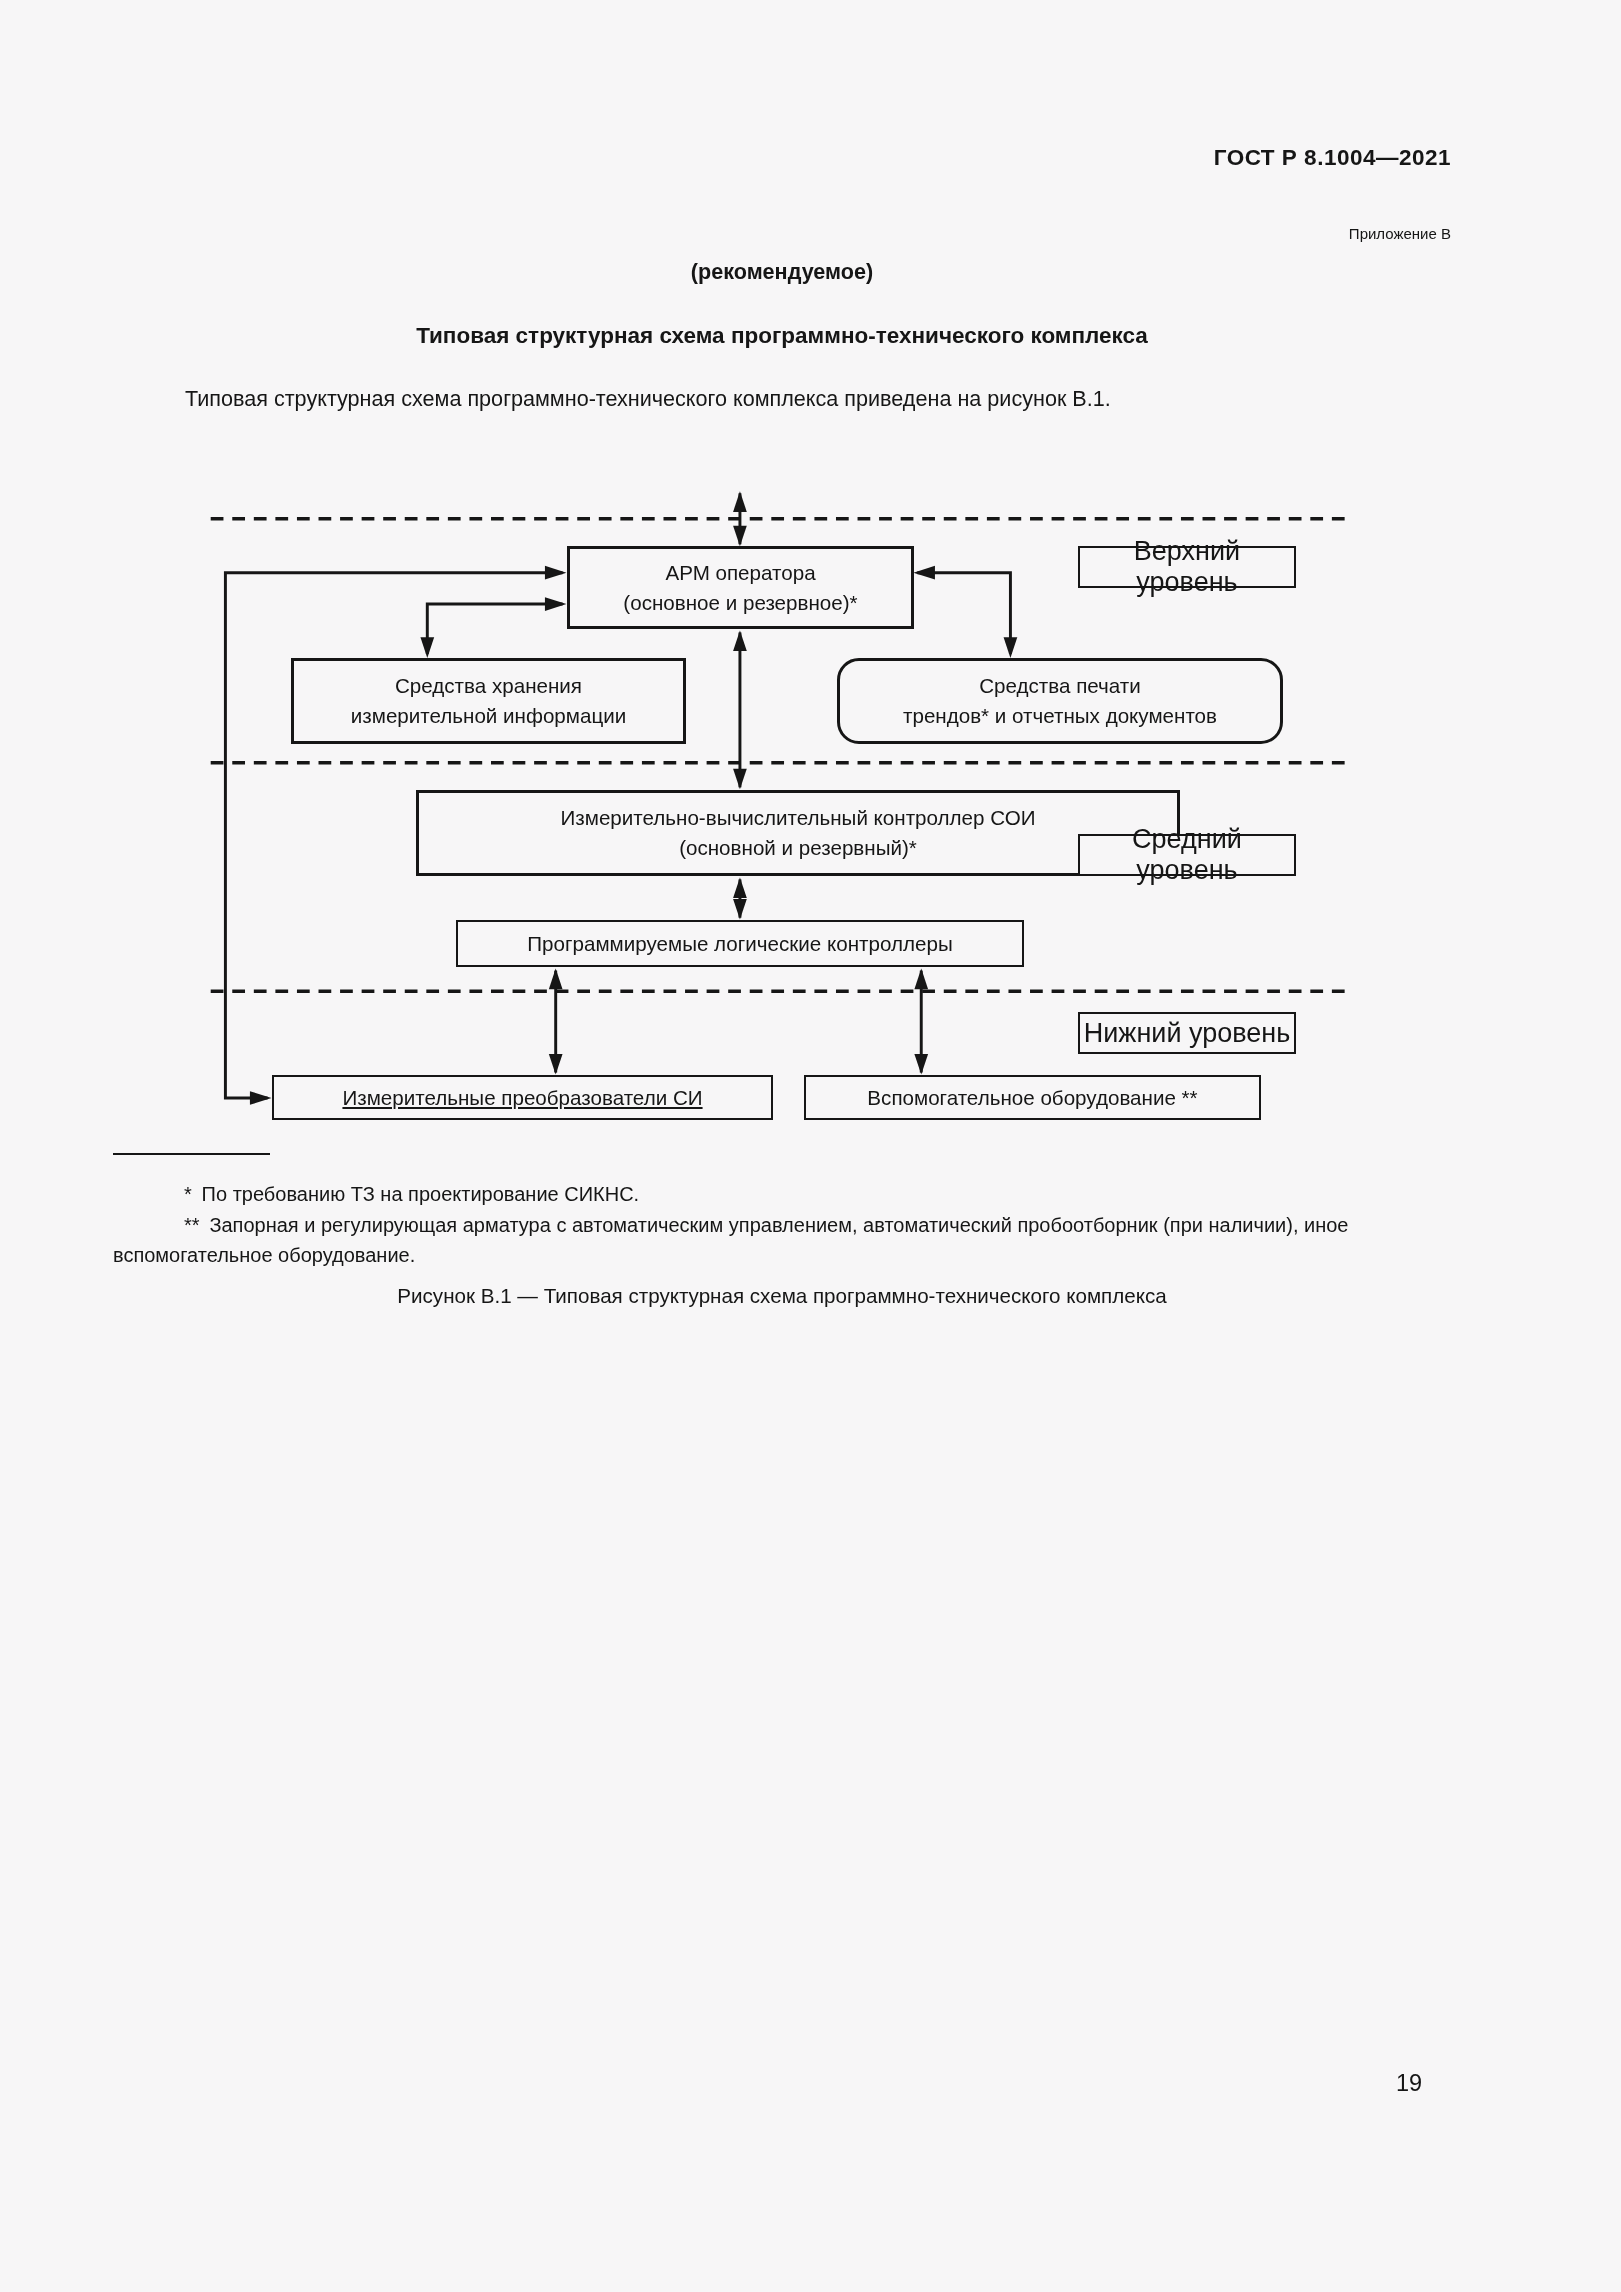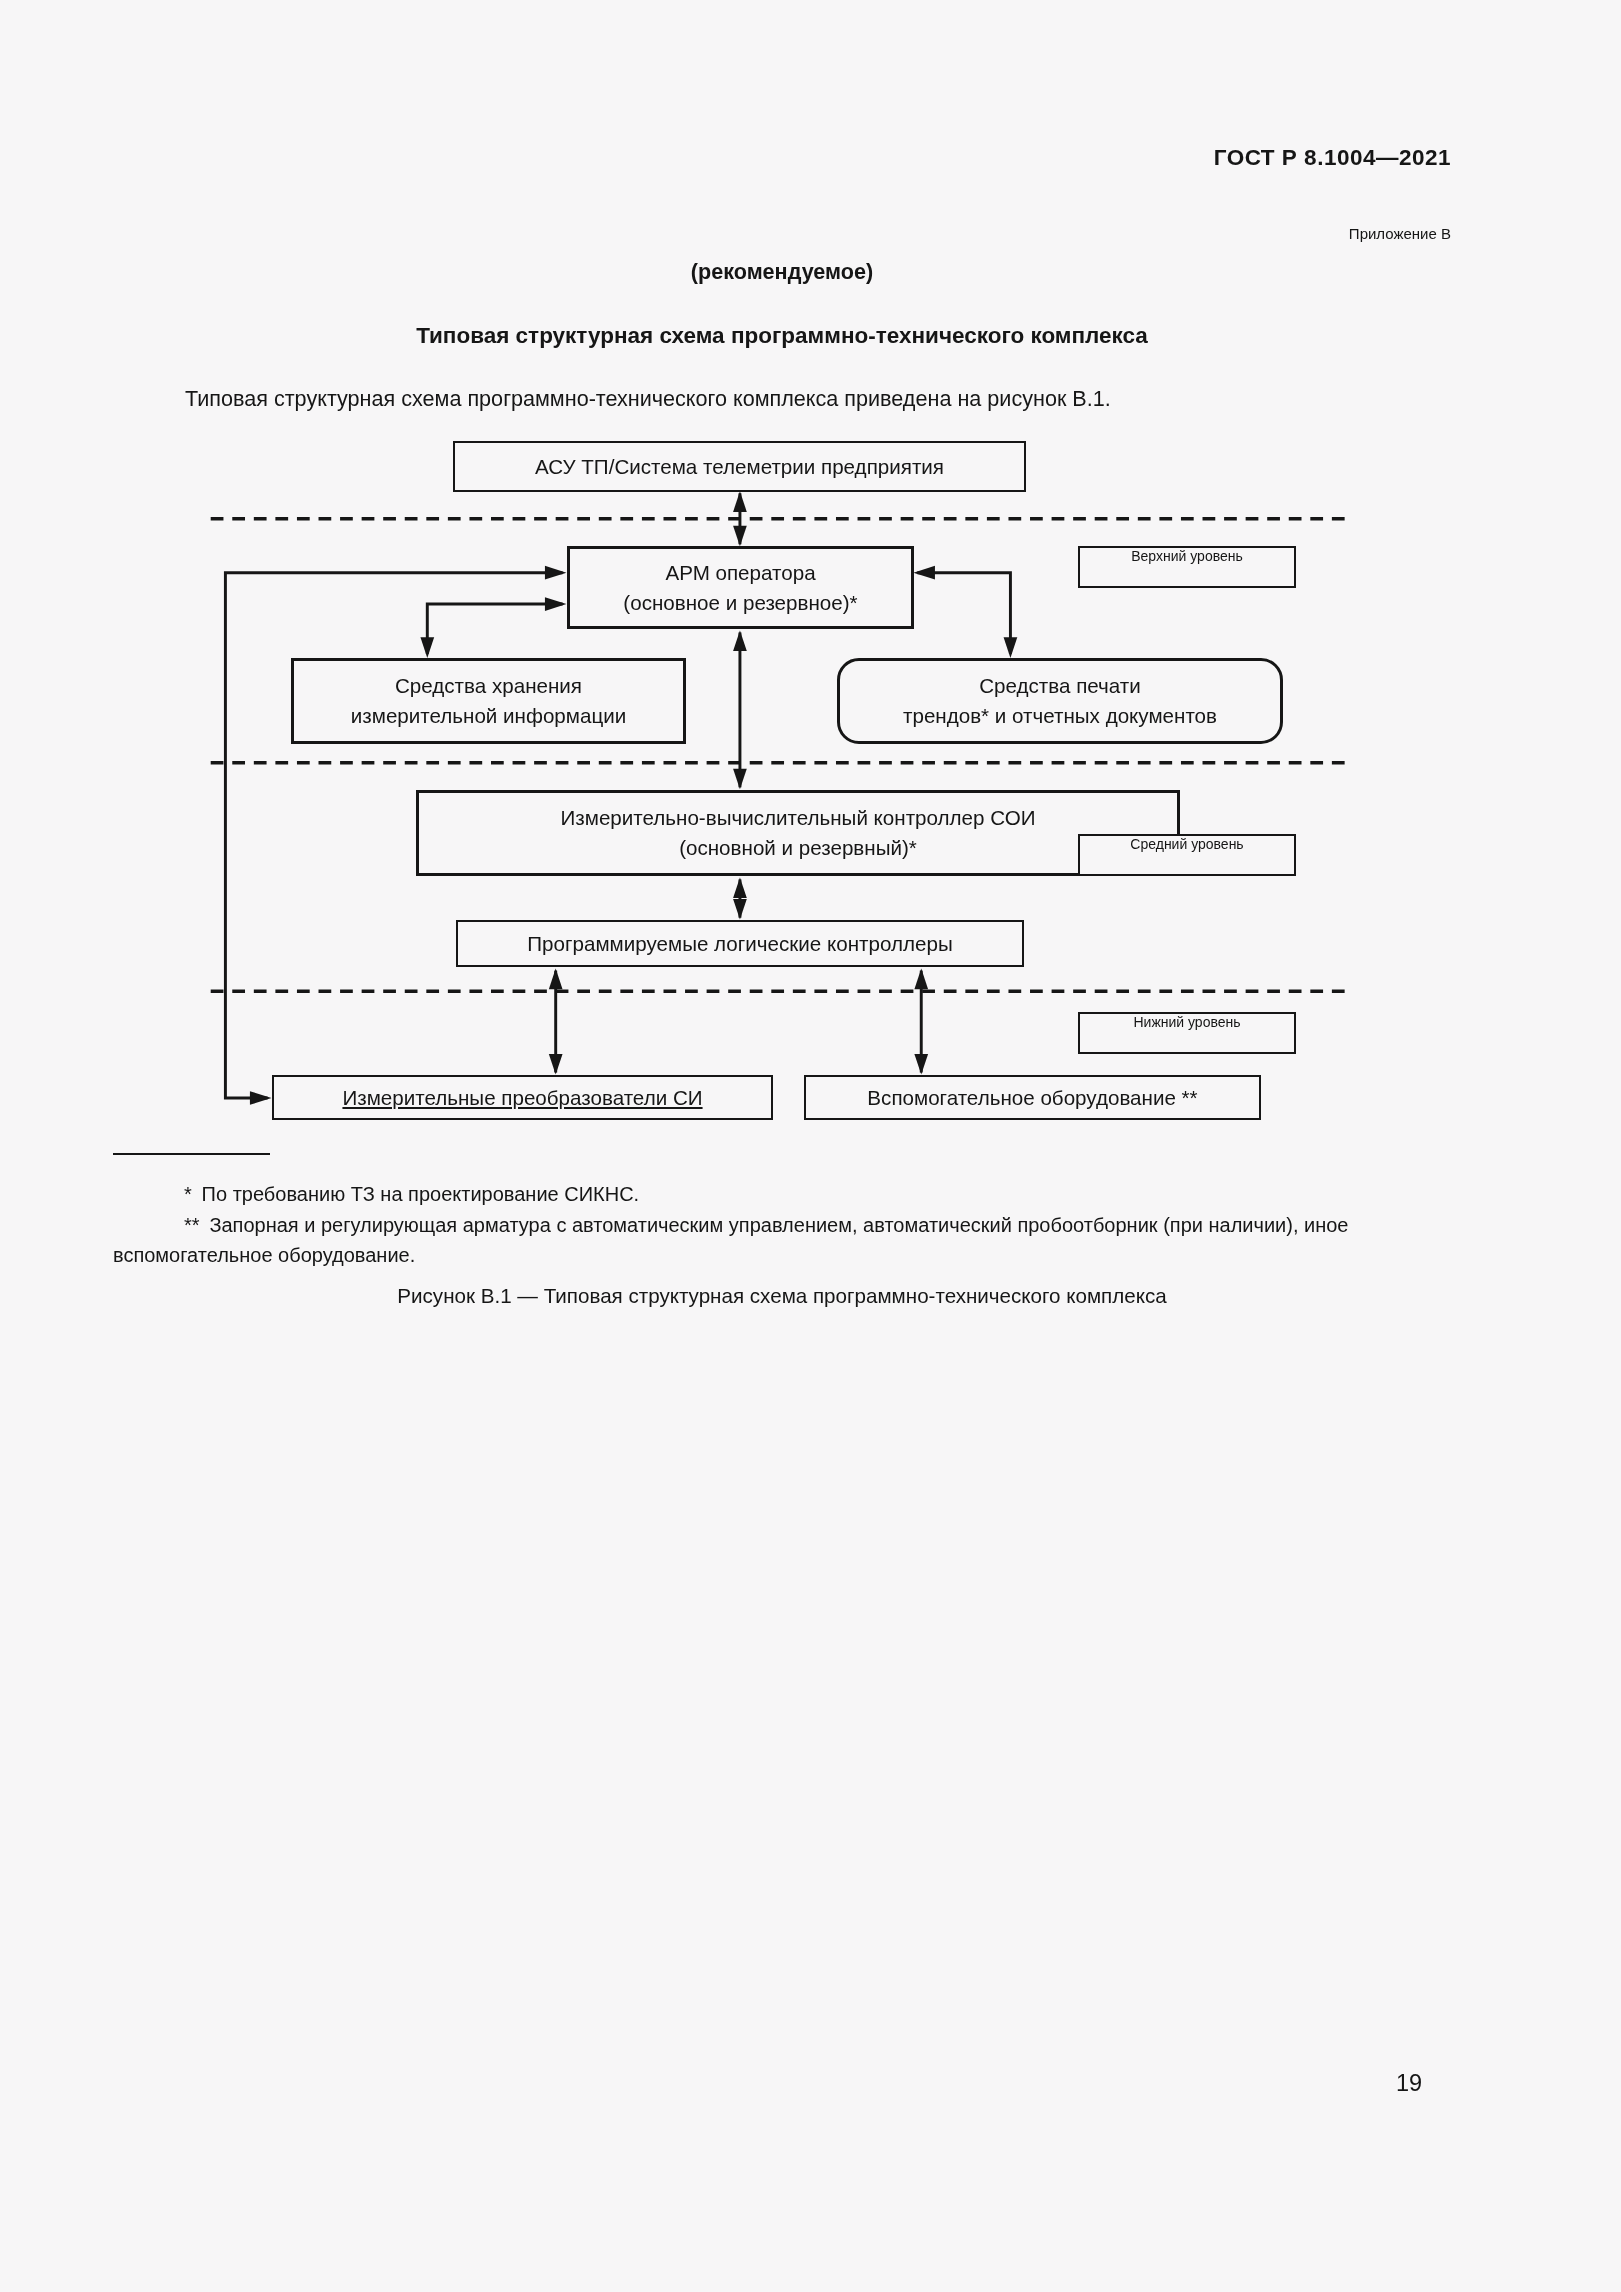--- a/index.html
+++ b/index.html
@@ -73,23 +73,24 @@
     font-size: 20.6px;
     line-height: 30px;
   }
   .node.thin { border-width: 2.9px; }
   .level-label {
     position: absolute;
     z-index: 2;
     background: #f7f6f7;
     border: 2.9px solid #161616;
     display: flex;
+    align-items: center;
     justify-content: center;
     text-align: center;
-    font-size: 14px;
+    font-size: 27px;
   }
   
   .n-asu        { left: 453px;  top: 441px;  width: 573px; height: 51px; }
   .n-arm        { left: 567px;  top: 546px;  width: 347px; height: 83px; }
   .n-storage    { left: 291px;  top: 658px;  width: 395px; height: 86px; }
   .n-print      { left: 837px;  top: 658px;  width: 446px; height: 86px; border-radius: 22px; }
   .n-controller { left: 416px;  top: 790px;  width: 764px; height: 86px; }
   .n-plc        { left: 456px;  top: 920px;  width: 568px; height: 47px; }
   .n-sensors    { left: 272px;  top: 1075px; width: 501px; height: 45px; text-decoration: underline; }
   .n-aux        { left: 804px;  top: 1075px; width: 457px; height: 45px; }
@@ -178,23 +179,20 @@
 
       <path d="M 574 616 L 436 616 L 436 667"></path>
       <polygon points="578,616 556,609 556,623" fill="#161616" stroke="none"></polygon>
       <polygon points="436,671 429,650 443,650" fill="#161616" stroke="none"></polygon>
 
       <path d="M 936 584 L 1031 584 L 1031 667"></path>
       <polygon points="932,584 954,577 954,591" fill="#161616" stroke="none"></polygon>
       <polygon points="1031,671 1024,650 1038,650" fill="#161616" stroke="none"></polygon>
     </svg>
 
-    <div class="node thin n-asu">
-      <span>АСУ ТП/Система телеметрии предприятия</span>
-    </div>
 
     <div class="node n-arm">
       <span>АРМ оператора</span>
       <span>(основное и резервное)*</span>
     </div>
 
     <div class="level-label l-upper">
       <span>Верхний уровень</span>
     </div>
 

